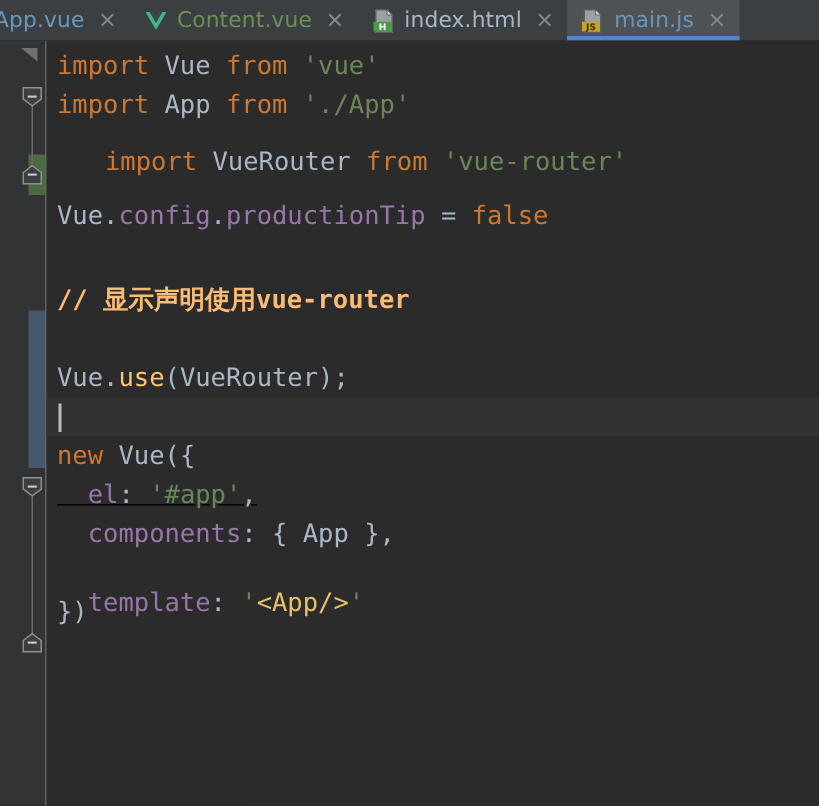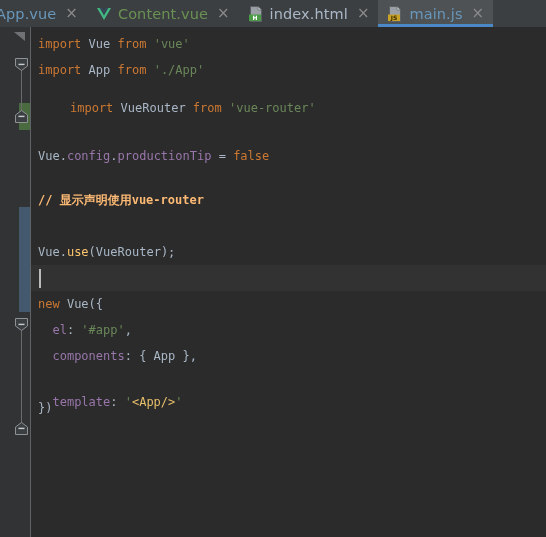--- a/index.html
+++ b/index.html
@@ -124,21 +124,21 @@
     position: absolute;
     left: 31px; top: 0; right: 0; bottom: 0;
   }
   .line {
     position: absolute;
     left: 0;
     height: 26px;
     line-height: 26px;
     white-space: pre;
     font-family: "DejaVu Sans Mono", monospace;
-    font-size: 12px;
+    font-size: 17px;
     padding-left: 7px;
   }
   #caretline {
     position: absolute;
     left: 0; right: 0;
     height: 26px;
     background: #323232;
   }
   #caret {
     position: absolute;
@@ -242,27 +242,27 @@
           <rect x="4.5" y="6.7" width="6" height="1.4" fill="#c9ccce"></rect>
         </svg>
       </div>
     </div>
 
   <div id="codearea">
       <div class="line" style="top: 4px;"><span class="kw">import</span><span class="punc"> </span><span class="id">Vue</span><span class="punc"> </span><span class="kw">from</span><span class="punc"> </span><span class="str">'vue'</span></div>
       <div class="line" style="top: 30px;"><span class="kw">import</span><span class="punc"> </span><span class="id">App</span><span class="punc"> </span><span class="kw">from</span><span class="punc"> </span><span class="str">'./App'</span></div>
       <div class="line" style="top: 68px; margin-left: 32px;"><span class="kw">import</span><span class="punc"> </span><span class="id">VueRouter</span><span class="punc"> </span><span class="kw">from</span><span class="punc"> </span><span class="str">'vue-router'</span></div>
       <div class="line" style="top: 82px;"></div>
-      <div class="line" style="top: 116px;"><span class="id">Vue</span><span class="punc">.</span><span class="prop">config</span><span class="punc">.</span><span class="prop">productionTip</span><span class="punc"> = </span><span class="kw">false</span></div>
+      <div class="line" style="top: 104px;"><span class="id">Vue</span><span class="punc">.</span><span class="prop">config</span><span class="punc">.</span><span class="prop">productionTip</span><span class="punc"> = </span><span class="kw">false</span></div>
       <div class="line" style="top: 134px;"></div>
       <div class="line" style="top: 160px;"><span class="cmt">// 显示声明使用vue-router</span></div>
       <div class="line" style="top: 186px;"></div>
       <div class="line" style="top: 212px;"><span class="id">Vue</span><span class="punc">.</span><span class="fn">use</span><span class="punc">(</span><span class="id">VueRouter</span><span class="punc">);</span></div>
       <div id="caretline" style="top: 238px;"></div>
       <div id="caret" style="top: 242px; left: 8px;"></div>
       <div class="line" style="top: 238px;"></div>
       <div class="line" style="top: 264px;"><span class="kw">new</span><span class="punc"> </span><span class="id">Vue</span><span class="punc">({</span></div>
-      <div class="line" style="top: 290px;"><span class="punc">  </span><span class="prop">el</span><span class="punc">: </span><span class="str">'#app'</span><span class="punc">,</span></div>
+      <div class="line" style="top: 290px; text-decoration: underline;"><span class="punc">  </span><span class="prop">el</span><span class="punc">: </span><span class="str">'#app'</span><span class="punc">,</span></div>
       <div class="line" style="top: 316px;"><span class="punc">  </span><span class="prop">components</span><span class="punc">: { </span><span class="id">App</span><span class="punc"> },</span></div>
       <div class="line" style="top: 342px; margin-top: 20px;"><span class="punc">  </span><span class="prop">template</span><span class="punc">: </span><span class="str">'</span><span class="inj">&lt;App/&gt;</span><span class="str">'</span></div>
       <div class="line" style="top: 368px;"><span class="punc">})</span></div>
     </div>
 </div>
 
 </body></html>

